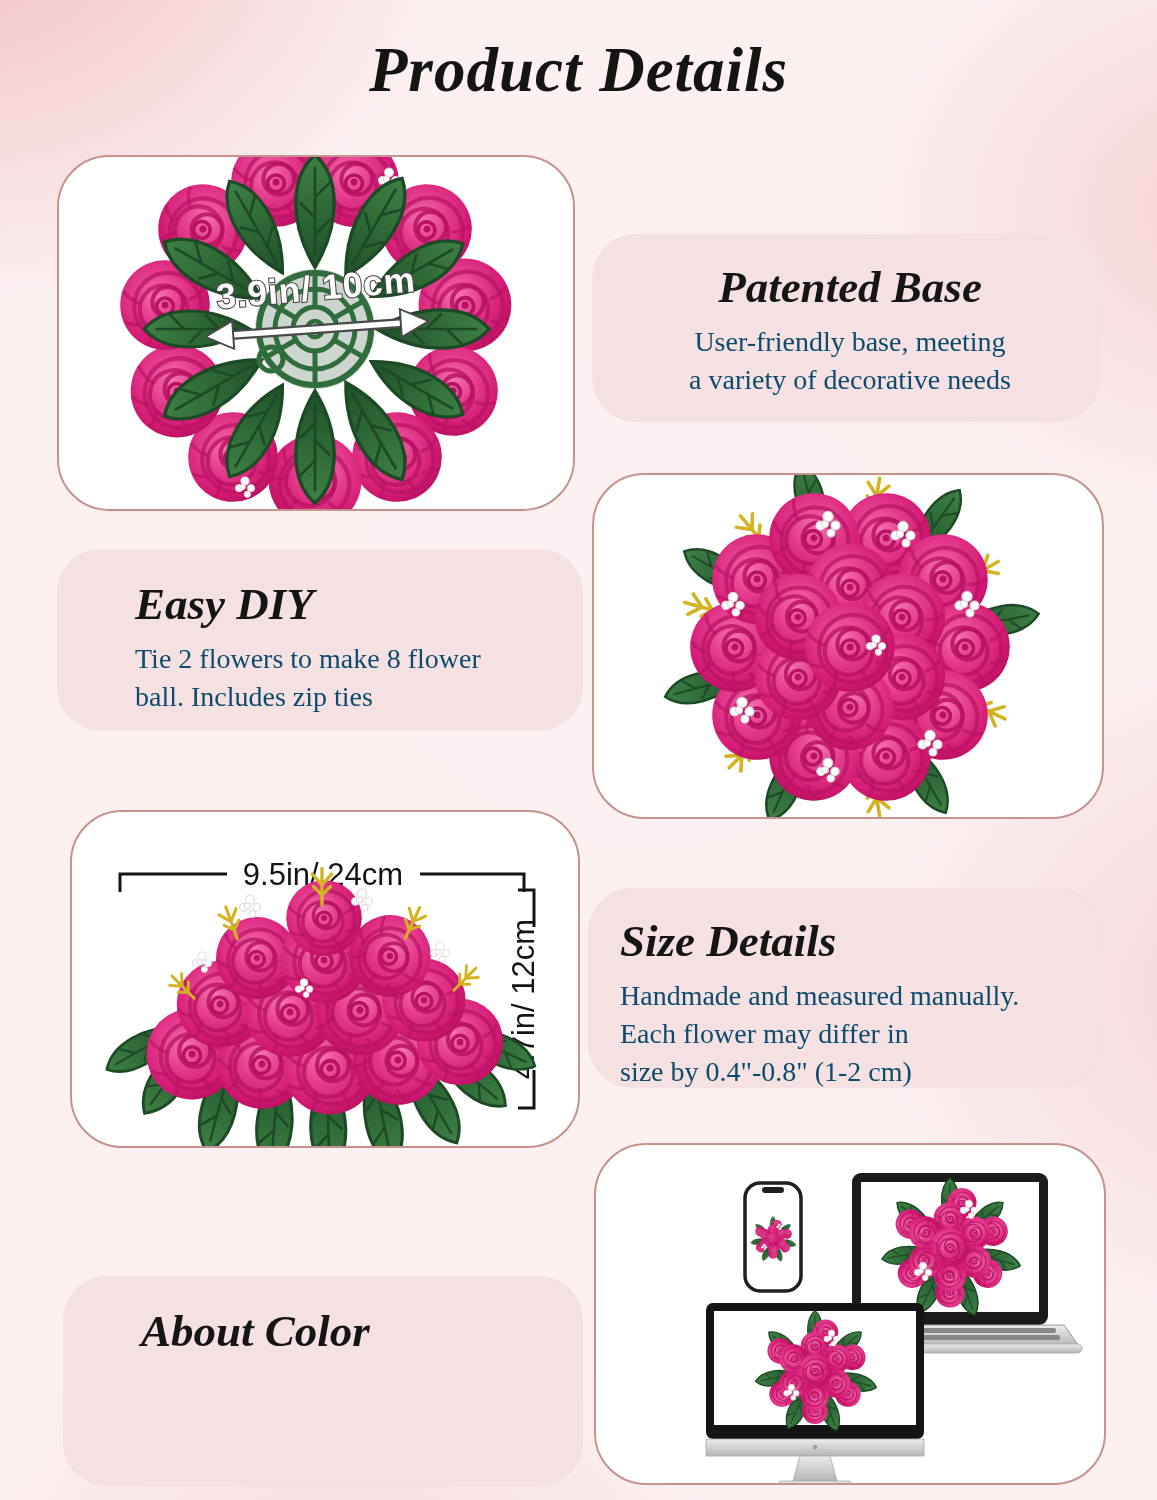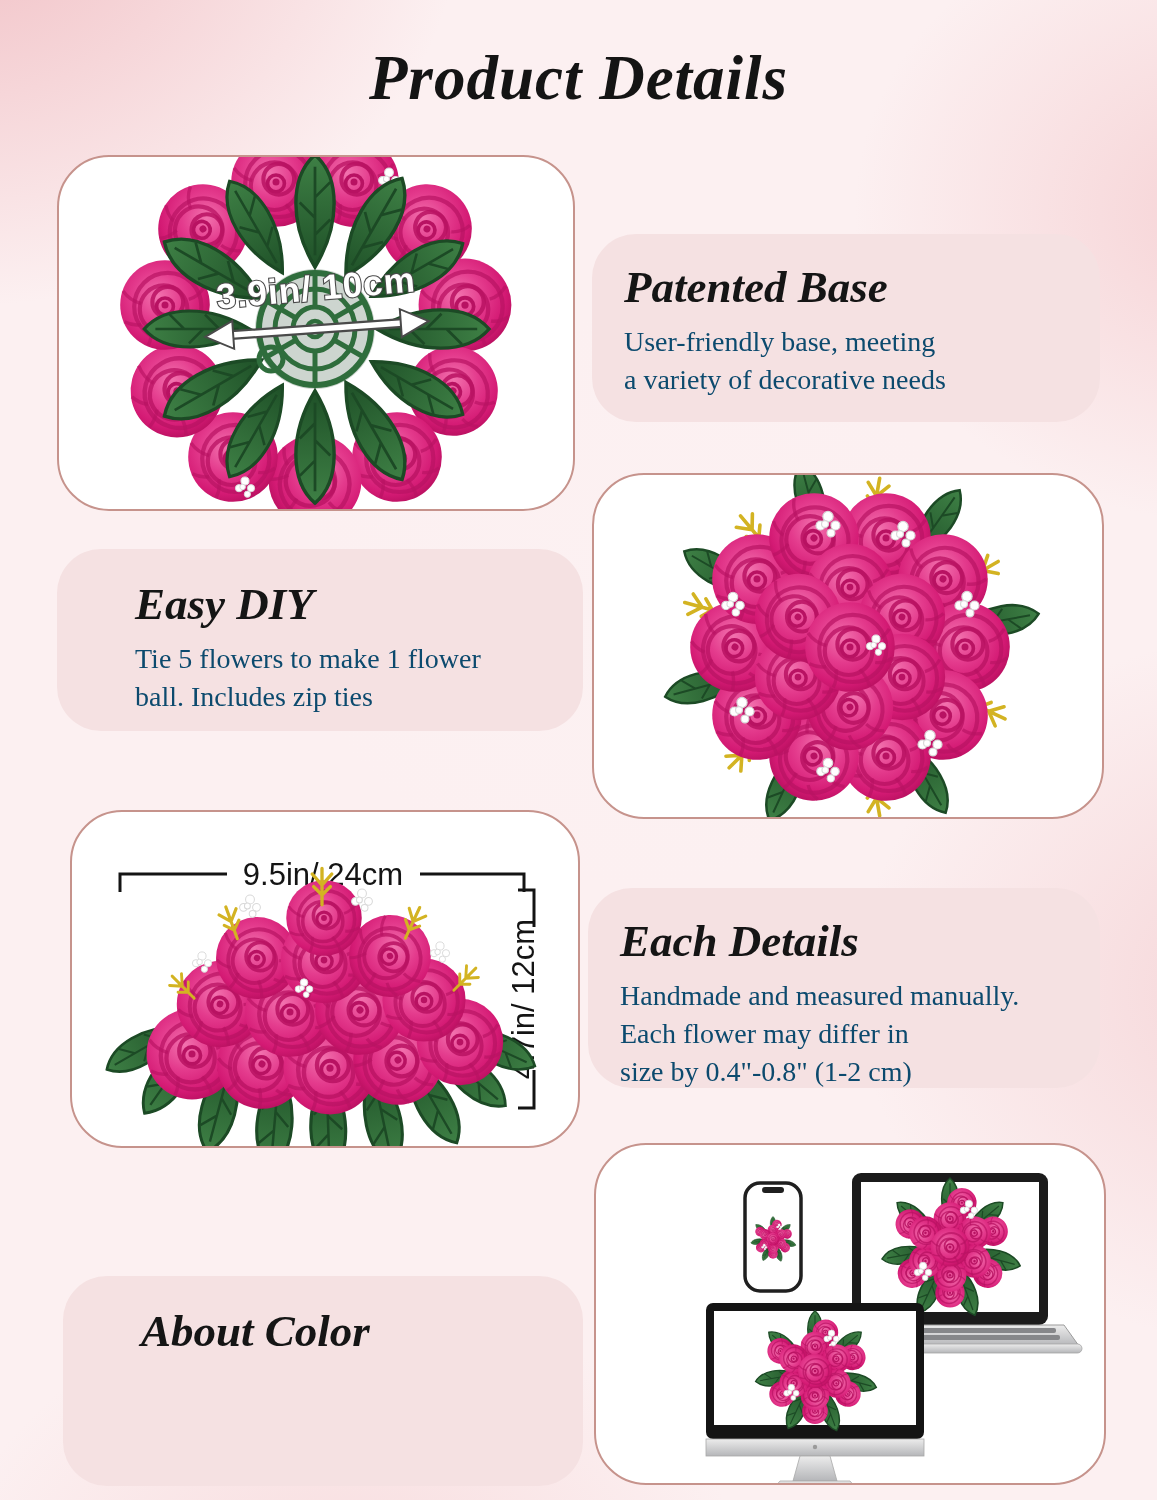--- a/index.html
+++ b/index.html
@@ -8,37 +8,37 @@
     font-family:"Liberation Serif", serif;
     background:
       radial-gradient(820px 640px at -4% -6%, rgba(240,188,193,.95), rgba(240,188,193,0) 62%),
       radial-gradient(620px 520px at 106% 14%, rgba(245,206,209,.85), rgba(245,206,209,0) 60%),
       radial-gradient(760px 620px at 112% 66%, rgba(243,203,206,.75), rgba(243,203,206,0) 58%),
       radial-gradient(680px 540px at 30% 108%, rgba(246,213,215,.8), rgba(246,213,215,0) 60%),
       radial-gradient(500px 420px at 55% 40%, rgba(252,241,242,.9), rgba(252,241,242,0) 70%),
       #fcf0f1;
   }
   .page-title{
-    position:absolute; top:28px; left:0; right:0; margin:14px;
+    position:absolute; top:28px; left:0; right:0; margin:6px;
     text-align:center; font-size:63px; font-weight:bold; font-style:italic;
     color:#141414; letter-spacing:1px;
   }
   .card{position:absolute; box-sizing:border-box;}
   .photo-card{background:#fff; border:2px solid #c6938c; border-radius:52px; overflow:hidden;}
   .pink-card{background:#f5e1e2; border-radius:44px;}
   .pink-card .heading{
     margin:0; font-size:45px; font-weight:bold; font-style:italic; color:#151515; line-height:1.05;
   }
   .pink-card .body{
     margin:12px 0 0 0; font-size:28px; color:#0c4a6e; line-height:1.36; white-space:pre-line;
   }
   .pad-narrow{padding:30px 24px 0 32px;}
   .pad-wide{padding:32px 24px 0 78px;}
   #card-base{left:57px; top:155px; width:518px; height:356px;}
-  #card-patented{left:592px; top:234px; width:508px; height:188px;}
+  #card-patented{left:592px; top:234px; width:508px; height:188px;text-align:center;}
   #card-diy{left:57px; top:549px; width:526px; height:182px;}
   #card-ball{left:592px; top:473px; width:512px; height:346px;}
   #card-size-photo{left:70px; top:810px; width:510px; height:338px;}
   #card-size-details{left:588px; top:888px; width:512px; height:200px;}
   #card-about{left:63px; top:1276px; width:520px; height:210px;}
   #card-devices{left:594px; top:1143px; width:512px; height:342px;}
   svg text{font-family:"Liberation Sans", sans-serif;}
 </style>
 </head>
 <body>
@@ -178,21 +178,21 @@
   </section>
 
   <section class="card pink-card pad-narrow" id="card-patented">
     <h2 class="heading">Patented Base</h2>
     <p class="body">User-friendly base, meeting
 a variety of decorative needs</p>
   </section>
 
   <section class="card pink-card pad-wide" id="card-diy">
     <h2 class="heading">Easy DIY</h2>
-    <p class="body">Tie 5 flowers to make 1 flower
+    <p class="body">Tie 2 flowers to make 8 flower
 ball. Includes zip ties</p>
   </section>
 
   <section class="card photo-card" id="card-ball">
     <svg width="508" height="342" viewBox="0 0 508 342">
       <g>
         <use href="#leaf" transform="translate(342,49) scale(1.25) rotate(35)"></use>
         <use href="#leaf" transform="translate(404,146) scale(1.25) rotate(80)"></use>
         <use href="#leaf" transform="translate(331,302) scale(1.25) rotate(150)"></use>
         <use href="#leaf" transform="translate(193,308) scale(1.25) rotate(205)"></use>
@@ -285,21 +285,21 @@
         <use href="#breath" transform="translate(178,94) scale(1.3)"></use>
         <use href="#breath" transform="translate(290,88) scale(1.3)"></use>
         <use href="#breath" transform="translate(130,150) scale(1.2)"></use>
         <use href="#breath" transform="translate(368,140) scale(1.2)"></use>
         <use href="#breath" transform="translate(232,176) scale(1.1)"></use>
       </g>
     </svg>
   </section>
 
   <section class="card pink-card pad-narrow" id="card-size-details">
-    <h2 class="heading">Each Details</h2>
+    <h2 class="heading">Size Details</h2>
     <p class="body" style="">Handmade and measured manually.
 Each flower may differ in
 size by 0.4"-0.8" (1-2 cm)</p>
   </section>
 
   <section class="card pink-card pad-wide" id="card-about">
     <h2 class="heading">About Color</h2>
   </section>
 
   <section class="card photo-card" id="card-devices">

